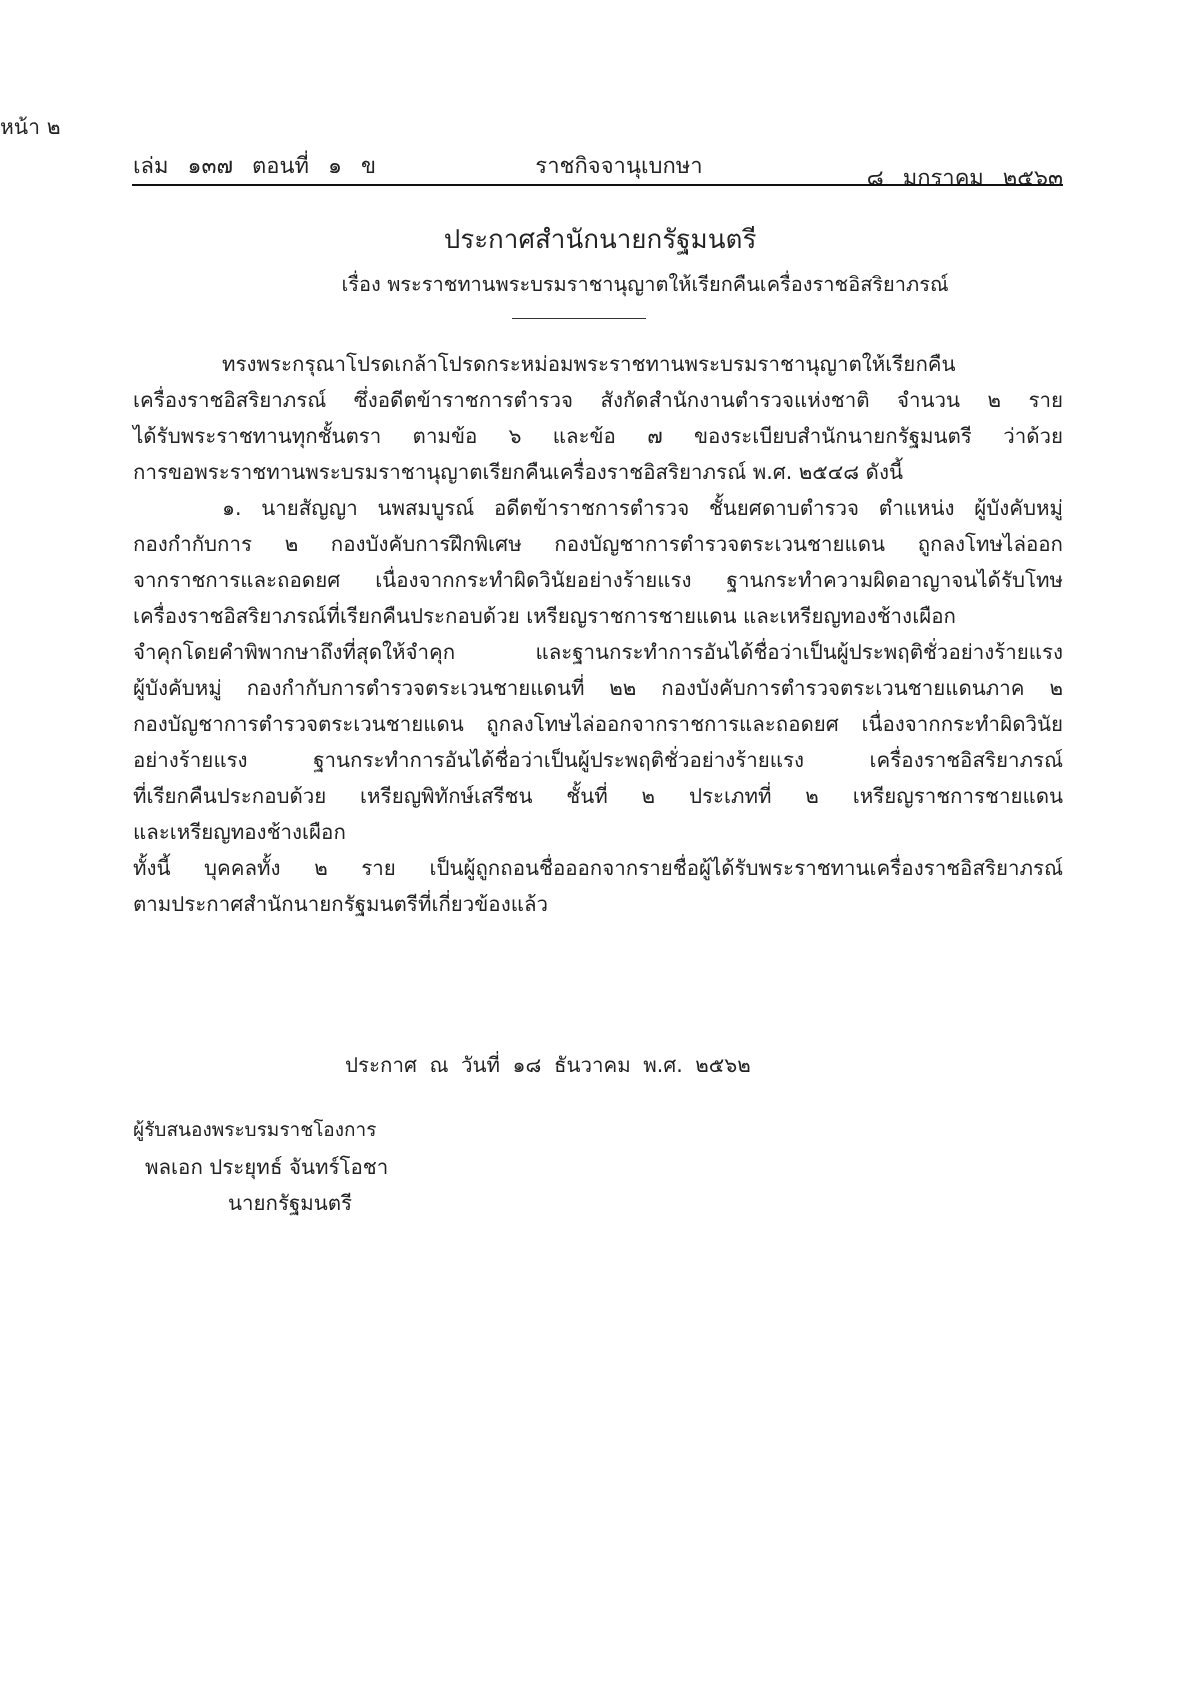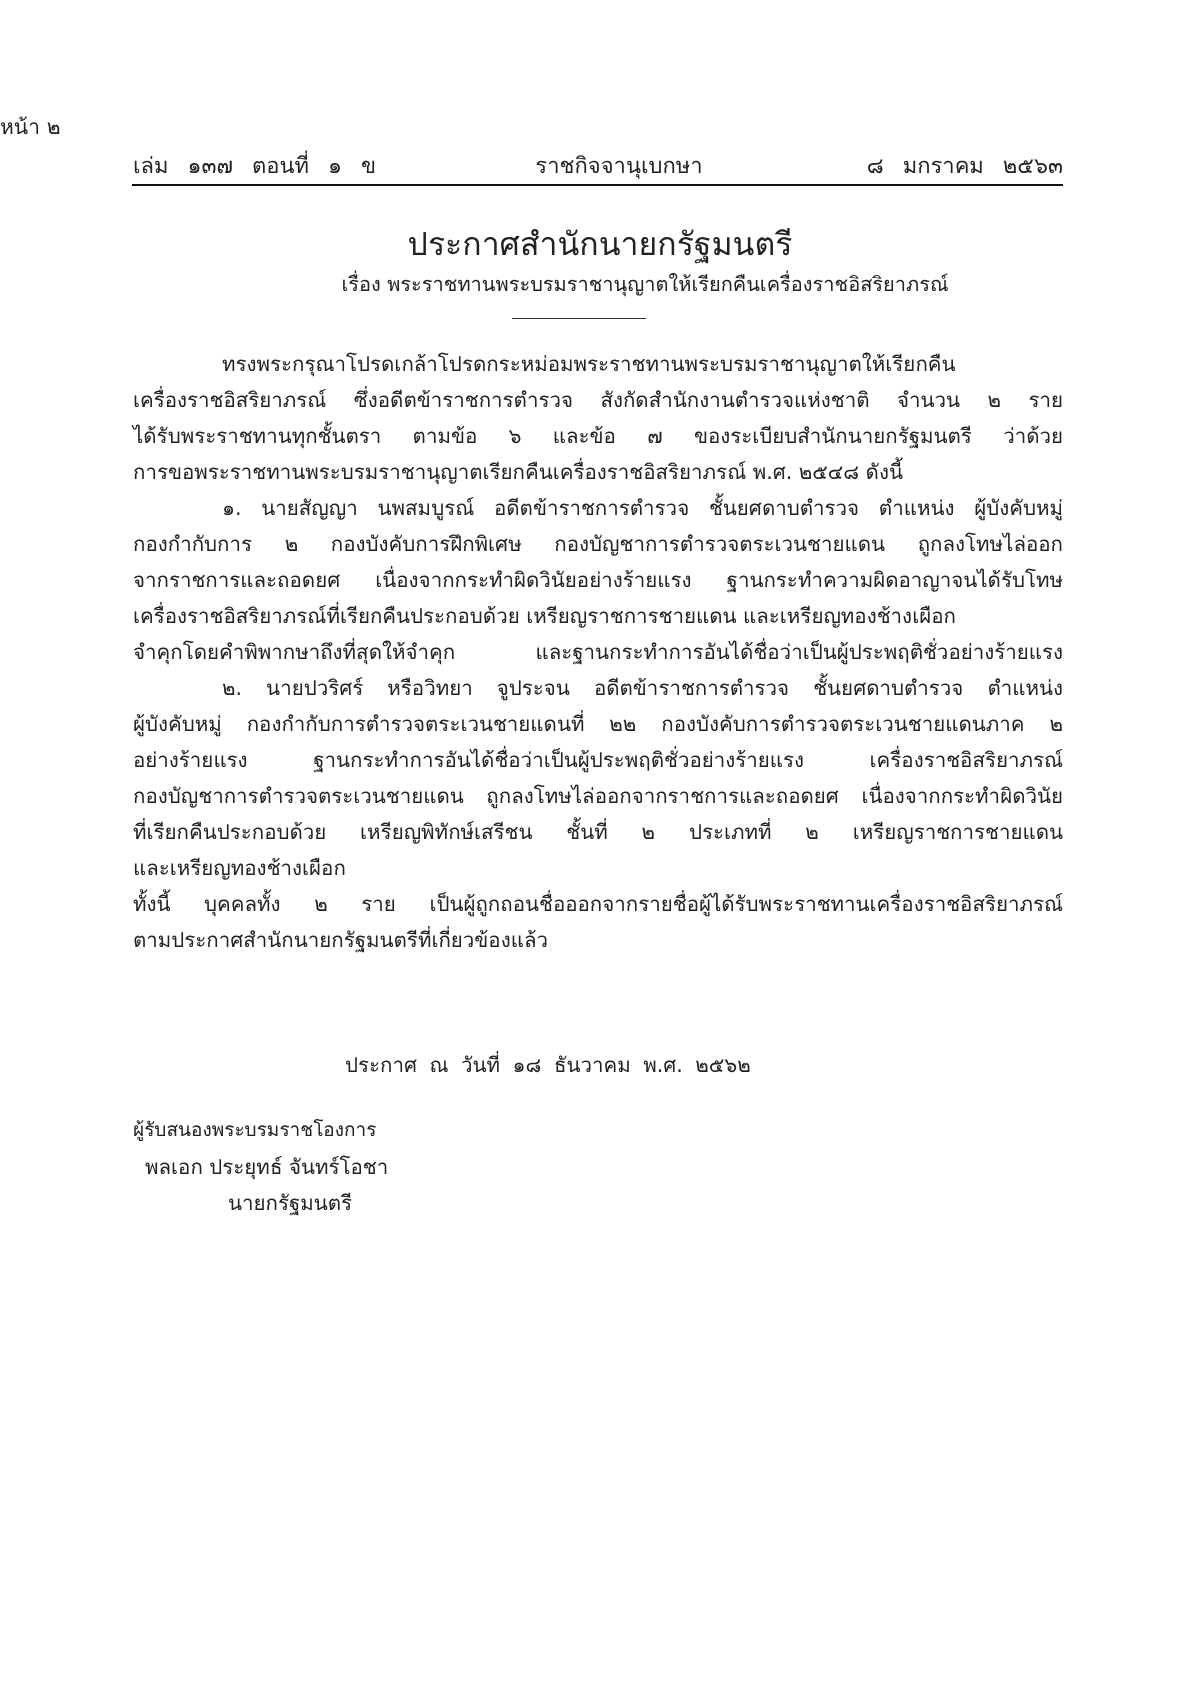--- a/index.html
+++ b/index.html
@@ -6,23 +6,23 @@
   body {
     width: 1200px; height: 1692px; position: relative; overflow: hidden;
     font-family: "DejaVu Sans", "Liberation Sans", sans-serif;
     color: #222222;
   }
   .abs { position: absolute; white-space: nowrap; }
   .page-no { top: 110px; left: 0; width: 1200px; text-align: left; font-size: 21px; }
   .hdr { top: 148px; font-size: 22px; }
   .hdr-left { left: 133px; word-spacing: 12px; }
   .hdr-center { left: 0; width: 1200px; text-align: center; padding-left: 19px; }
-  .hdr-right { right: 137px; word-spacing: 12px; }
+  .hdr-right { right: 137px; word-spacing: 12px; margin-top: 12px; }
   .rule { top: 184px; left: 132px; width: 931px; height: 2px; background: #111111; }
-  .title { top: 218px; left: 0; width: 1200px; text-align: center; font-size: 32px; }
+  .title { top: 218px; left: 0; width: 1200px; text-align: center; font-size: 26px; }
   .subject { top: 268px; left: 9px; width: 1200px; text-align: center; font-size: 20px; padding-left: 36px; }
   .short-rule { top: 318px; left: 512px; width: 134px; height: 1px; background: #333333; }
   .body-text {
     position: absolute; top: 346px; left: 133px; width: 930px;
     font-size: 20.5px; line-height: 36px;
   }
   .line { white-space: nowrap; text-align: justify; text-align-last: justify; height: 36px; overflow: visible; }
   .line.last { text-align-last: left; }
   .indent { padding-left: 89px; }
   .dated { top: 1048px; left: 345px; font-size: 20.5px; word-spacing: 6px; }
@@ -46,24 +46,23 @@
 <div class="body-text">
   <div class="line indent">ทรงพระกรุณาโปรดเกล้าโปรดกระหม่อมพระราชทานพระบรมราชานุญาตให้เรียกคืน</div>
   <div class="line">เครื่องราชอิสริยาภรณ์ ซึ่งอดีตข้าราชการตำรวจ สังกัดสำนักงานตำรวจแห่งชาติ จำนวน ๒ ราย</div>
   <div class="line">ได้รับพระราชทานทุกชั้นตรา ตามข้อ ๖ และข้อ ๗ ของระเบียบสำนักนายกรัฐมนตรี ว่าด้วย</div>
   <div class="line last">การขอพระราชทานพระบรมราชานุญาตเรียกคืนเครื่องราชอิสริยาภรณ์ พ.ศ. ๒๕๔๘ ดังนี้</div>
   <div class="line indent">๑. นายสัญญา นพสมบูรณ์ อดีตข้าราชการตำรวจ ชั้นยศดาบตำรวจ ตำแหน่ง ผู้บังคับหมู่</div>
   <div class="line">กองกำกับการ ๒ กองบังคับการฝึกพิเศษ กองบัญชาการตำรวจตระเวนชายแดน ถูกลงโทษไล่ออก</div>
   <div class="line">จากราชการและถอดยศ เนื่องจากกระทำผิดวินัยอย่างร้ายแรง ฐานกระทำความผิดอาญาจนได้รับโทษ</div>
   <div class="line last">เครื่องราชอิสริยาภรณ์ที่เรียกคืนประกอบด้วย เหรียญราชการชายแดน และเหรียญทองช้างเผือก</div>
   <div class="line">จำคุกโดยคำพิพากษาถึงที่สุดให้จำคุก  และฐานกระทำการอันได้ชื่อว่าเป็นผู้ประพฤติชั่วอย่างร้ายแรง</div>
-  <div class="line indent">๒. นายปวริศร์ หรือวิทยา จูประจน อดีตข้าราชการตำรวจ ชั้นยศดาบตำรวจ ตำแหน่ง</div>
   <div class="line">ผู้บังคับหมู่ กองกำกับการตำรวจตระเวนชายแดนที่ ๒๒ กองบังคับการตำรวจตระเวนชายแดนภาค ๒</div>
+  <div class="line">กองบัญชาการตำรวจตระเวนชายแดน ถูกลงโทษไล่ออกจากราชการและถอดยศ เนื่องจากกระทำผิดวินัย</div>
   <div class="line">อย่างร้ายแรง ฐานกระทำการอันได้ชื่อว่าเป็นผู้ประพฤติชั่วอย่างร้ายแรง เครื่องราชอิสริยาภรณ์</div>
-  <div class="line">กองบัญชาการตำรวจตระเวนชายแดน ถูกลงโทษไล่ออกจากราชการและถอดยศ เนื่องจากกระทำผิดวินัย</div>
   <div class="line">ที่เรียกคืนประกอบด้วย เหรียญพิทักษ์เสรีชน ชั้นที่ ๒ ประเภทที่ ๒ เหรียญราชการชายแดน</div>
   <div class="line last">และเหรียญทองช้างเผือก</div>
   <div class="line">ทั้งนี้ บุคคลทั้ง ๒ ราย เป็นผู้ถูกถอนชื่อออกจากรายชื่อผู้ได้รับพระราชทานเครื่องราชอิสริยาภรณ์</div>
   <div class="line last">ตามประกาศสำนักนายกรัฐมนตรีที่เกี่ยวข้องแล้ว</div>
 </div>
 
 <div class="abs dated">ประกาศ ณ วันที่ ๑๘ ธันวาคม พ.ศ. ๒๕๖๒</div>
 <div class="abs sig1">ผู้รับสนองพระบรมราชโองการ</div>
 <div class="abs sig2">พลเอก ประยุทธ์  จันทร์โอชา</div>
 <div class="abs sig3">นายกรัฐมนตรี</div>

